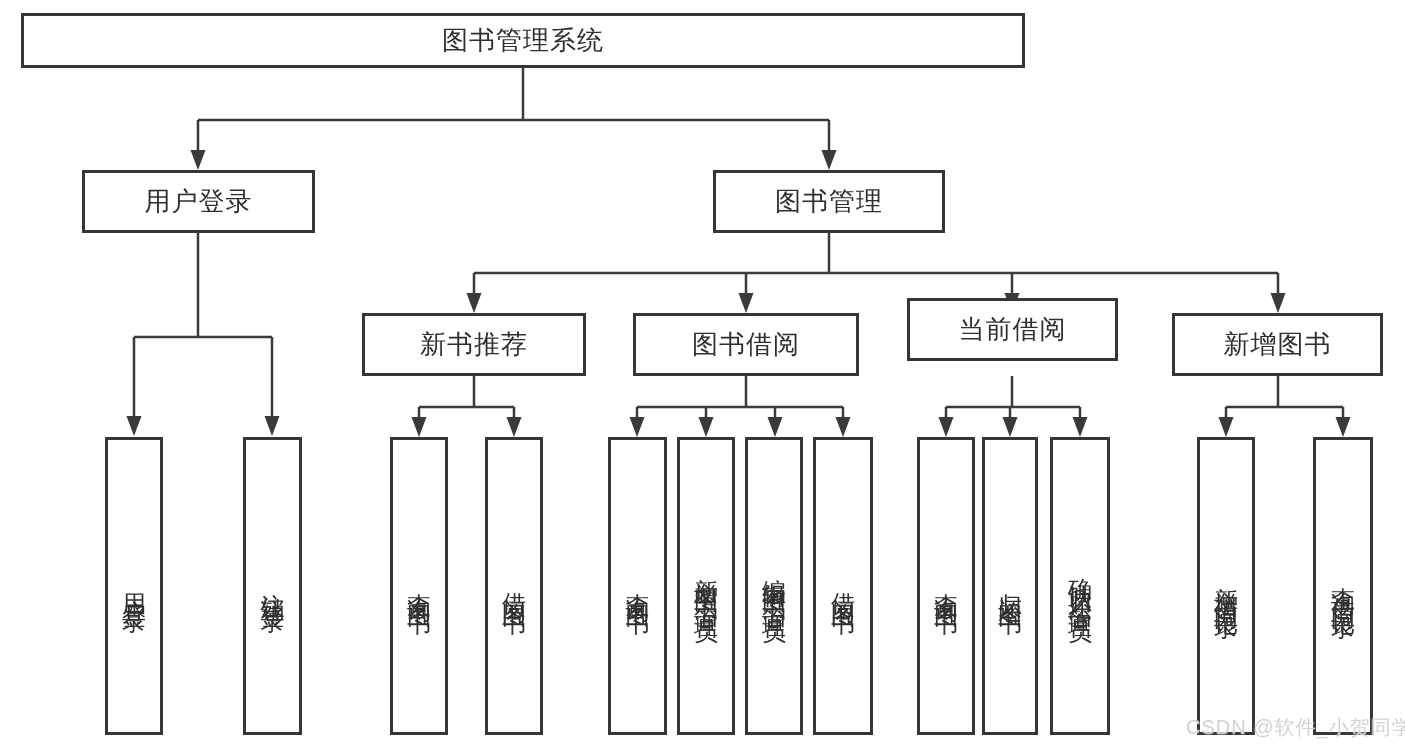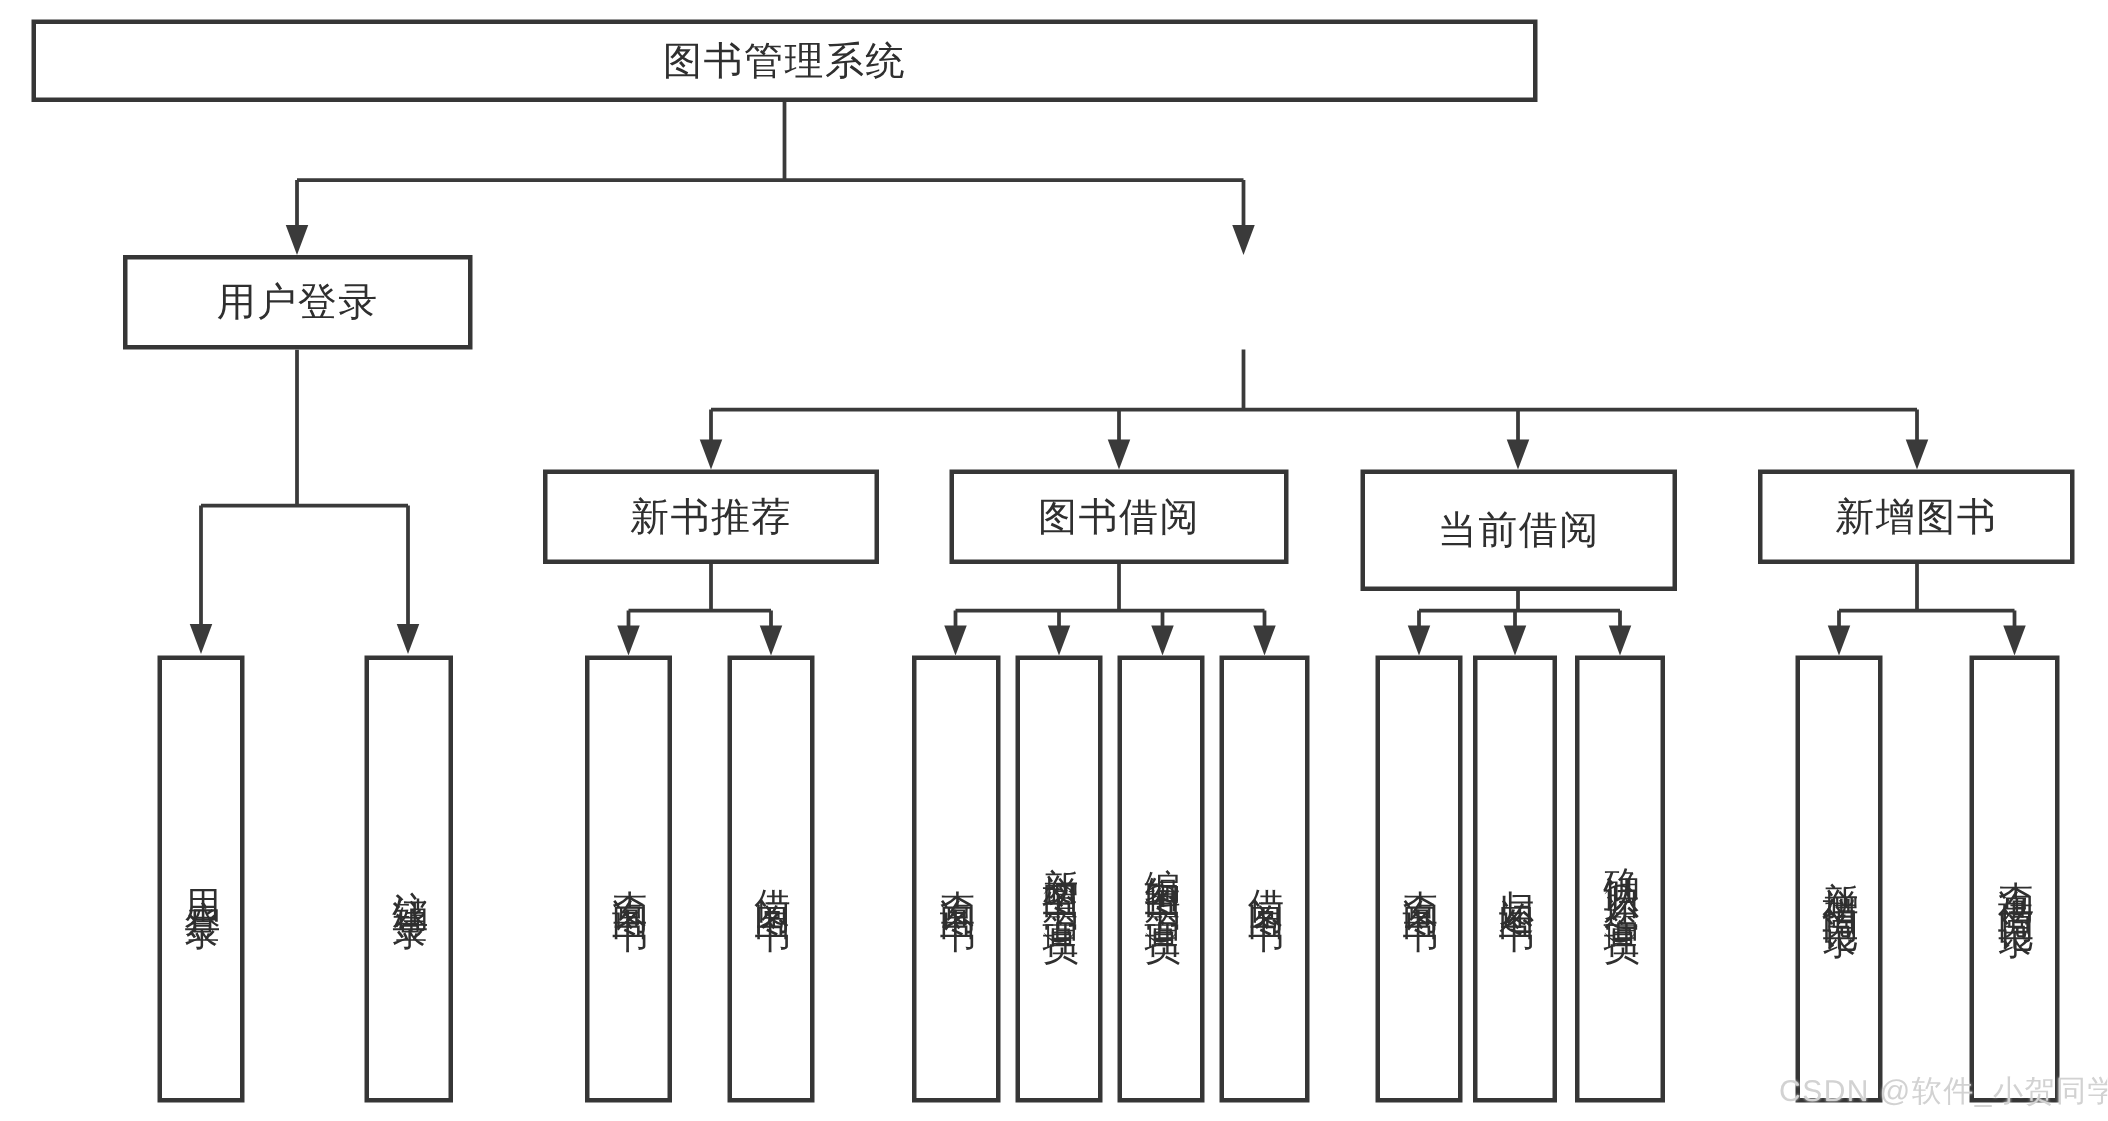--- a/index.html
+++ b/index.html
@@ -78,28 +78,31 @@
     </g>
   </svg>
 
   <div class="box h" style="left:21px;top:13px;width:1004px;height:55px">
     <span>图书管理系统</span>
   </div>
 
   <div class="box h" style="left:82px;top:170px;width:233px;height:63px">
     <span>用户登录</span>
   </div>
+  <div class="box h" style="left:713px;top:170px;width:232px;height:63px">
+    <span>图书管理</span>
+  </div>
 
   <div class="box h" style="left:633px;top:313px;width:226px;height:63px">
     <span>图书借阅</span>
   </div>
   <div class="box h" style="left:362px;top:313px;width:224px;height:63px">
     <span>新书推荐</span>
   </div>
-  <div class="box h" style="left:907px;top:313px;width:211px;height:81px">
+  <div class="box h" style="left:907px;top:298px;width:211px;height:63px">
     <span>当前借阅</span>
   </div>
   <div class="box h" style="left:1172px;top:313px;width:211px;height:63px">
     <span>新增图书</span>
   </div>
 
   <div class="box v" style="left:105px;top:437px;width:58px;height:298px">
     <span>用户登录</span>
   </div>
   <div class="box v" style="left:243px;top:437px;width:59px;height:298px">

